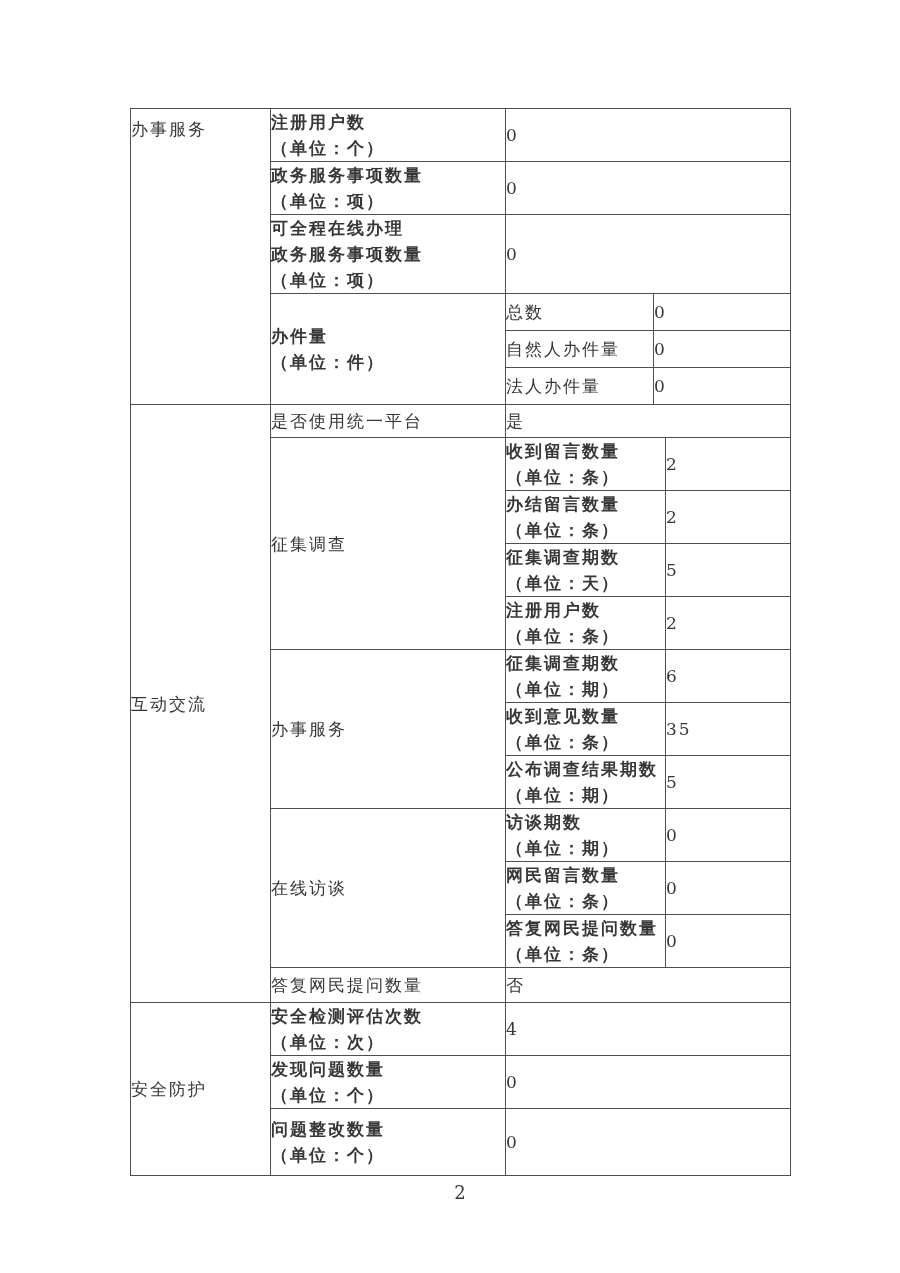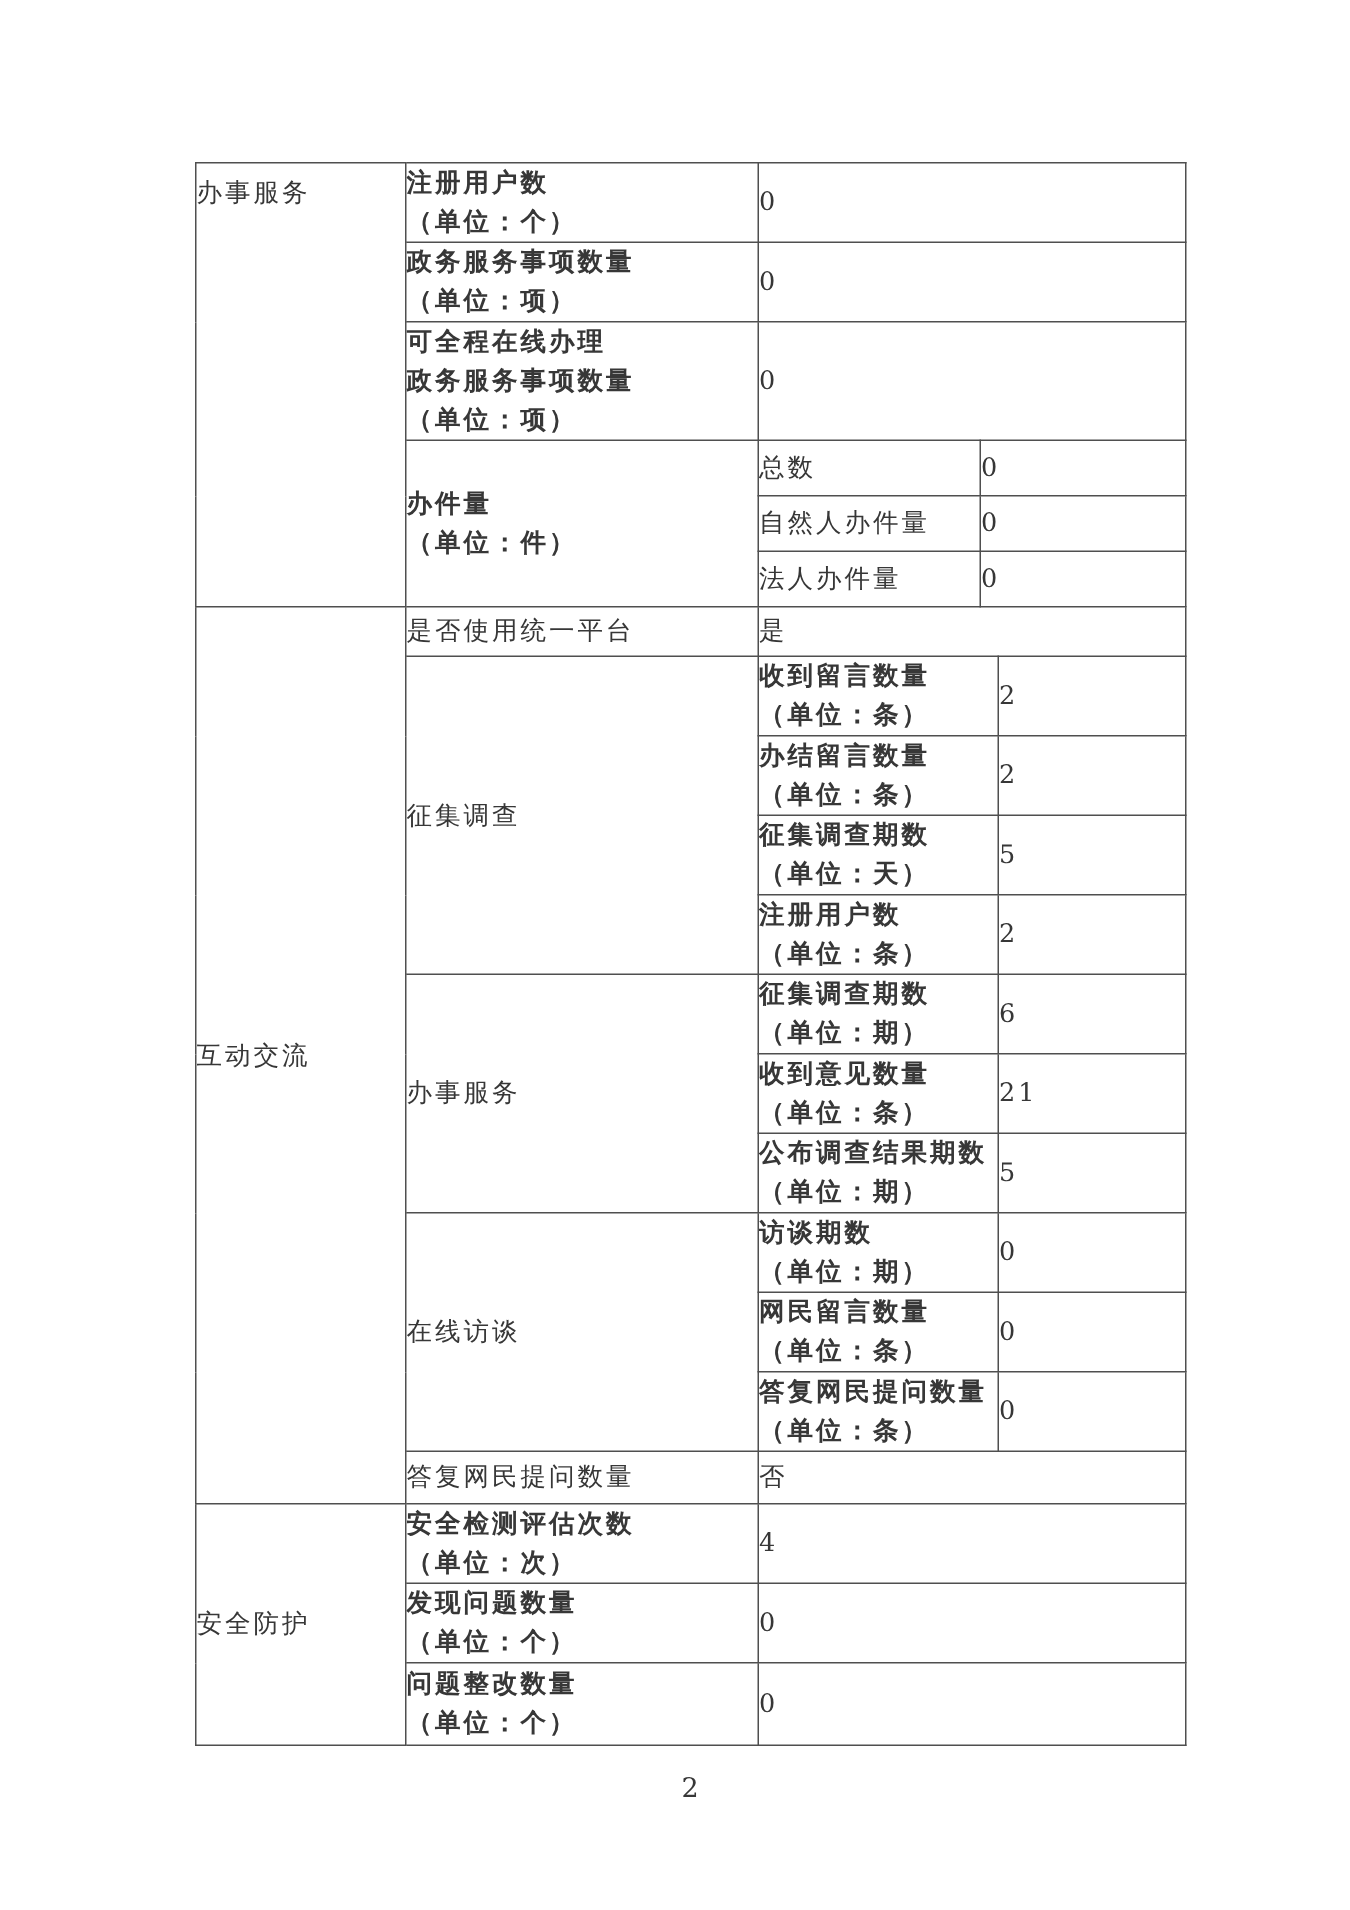--- a/index.html
+++ b/index.html
@@ -139,21 +139,21 @@
         <div>征集调查期数</div>
         <div>（单位：期）</div>
       </td>
       <td class="val">6</td>
     </tr>
     <tr style="height:53px">
       <td colspan="2" class="lbl">
         <div>收到意见数量</div>
         <div>（单位：条）</div>
       </td>
-      <td class="val">21</td>
+      <td class="val">35</td>
     </tr>
     <tr style="height:52px">
       <td colspan="2" class="lbl">
         <div>公布调查结果期数</div>
         <div>（单位：期）</div>
       </td>
       <td class="val">5</td>
     </tr>
     <tr style="height:52px">
       <td rowspan="3">在线访谈</td>
@@ -190,21 +190,21 @@
       </td>
       <td colspan="3" class="val">4</td>
     </tr>
     <tr style="height:53px">
       <td class="lbl">
         <div>发现问题数量</div>
         <div>（单位：个）</div>
       </td>
       <td colspan="3" class="val">0</td>
     </tr>
-    <tr style="height:55px">
+    <tr style="height:67px">
       <td class="lbl">
         <div>问题整改数量</div>
         <div>（单位：个）</div>
       </td>
       <td colspan="3" class="val">0</td>
     </tr>
   </tbody>
     </table>
 
   <div class="page-number">2</div>

